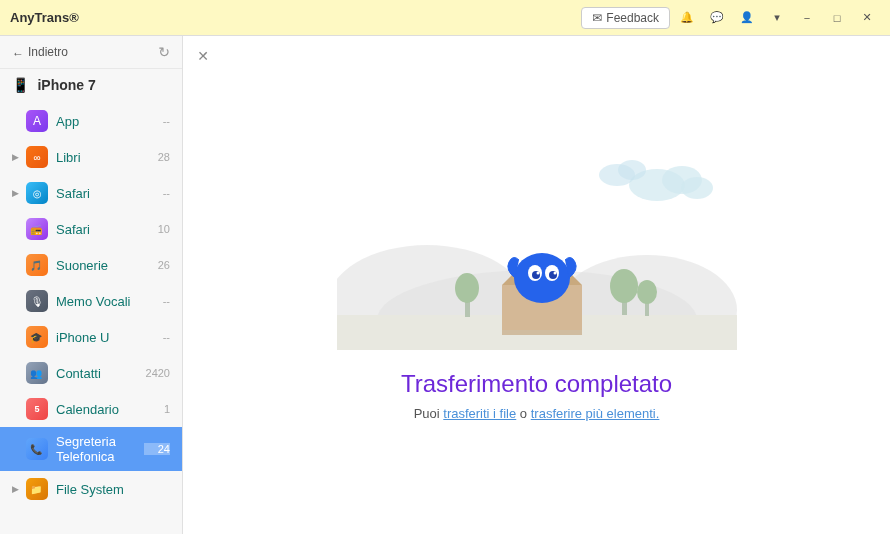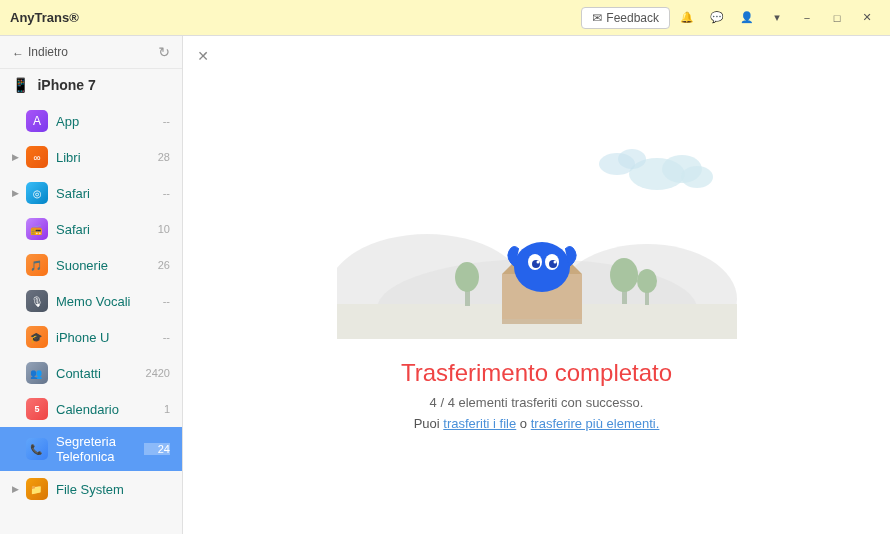--- a/index.html
+++ b/index.html
@@ -85,21 +85,21 @@
 
     
     .illustration-container {
       display: flex; flex-direction: column; align-items: center; gap: 20px;
       padding-bottom: 20px;
     }
     .illustration-svg { width: 400px; height: 220px; }
 
     
     .completion-text { text-align: center; }
-    .completion-title { font-size: 24px; color: #ef4444; font-weight: 400; margin-bottom: 8px; }
+    .completion-title { font-size: 24px; color: #6d28d9; font-weight: 400; margin-bottom: 8px; }
     .completion-subtitle { font-size: 13px; color: #666; margin-bottom: 6px; }
     .completion-links { font-size: 13px; color: #555; }
     .completion-links a { color: #4a90d9; text-decoration: underline; cursor: pointer; }
   </style>
 </head>
 <body>
 
 <div class="titlebar">
   <div class="titlebar-left">
     <span>AnyTrans®</span>
@@ -275,20 +275,19 @@
         <ellipse cx="201" cy="143" rx="1.5" ry="1.5" fill="white"></ellipse>
         <ellipse cx="218" cy="143" rx="1.5" ry="1.5" fill="white"></ellipse>
 
         <path d="M178 148 Q168 140 172 132 Q176 124 182 130" fill="#2563eb" stroke="#2563eb" stroke-width="1"></path>
 
         <path d="M232 148 Q242 140 238 132 Q234 124 228 130" fill="#2563eb" stroke="#2563eb" stroke-width="1"></path>
       </svg>
 
       <div class="completion-text">
         <div class="completion-title">Trasferimento completato</div>
-        <div class="completion-subtitle">4 / 4 elementi trasferiti con successo.</div>
         <div class="completion-links">
           <span>Puoi </span><a>trasferiti i file</a><span> o </span><a>trasferire più elementi.</a>
         </div>
       </div>
     </div>
   </div>
 </div>
 
 </body></html>

